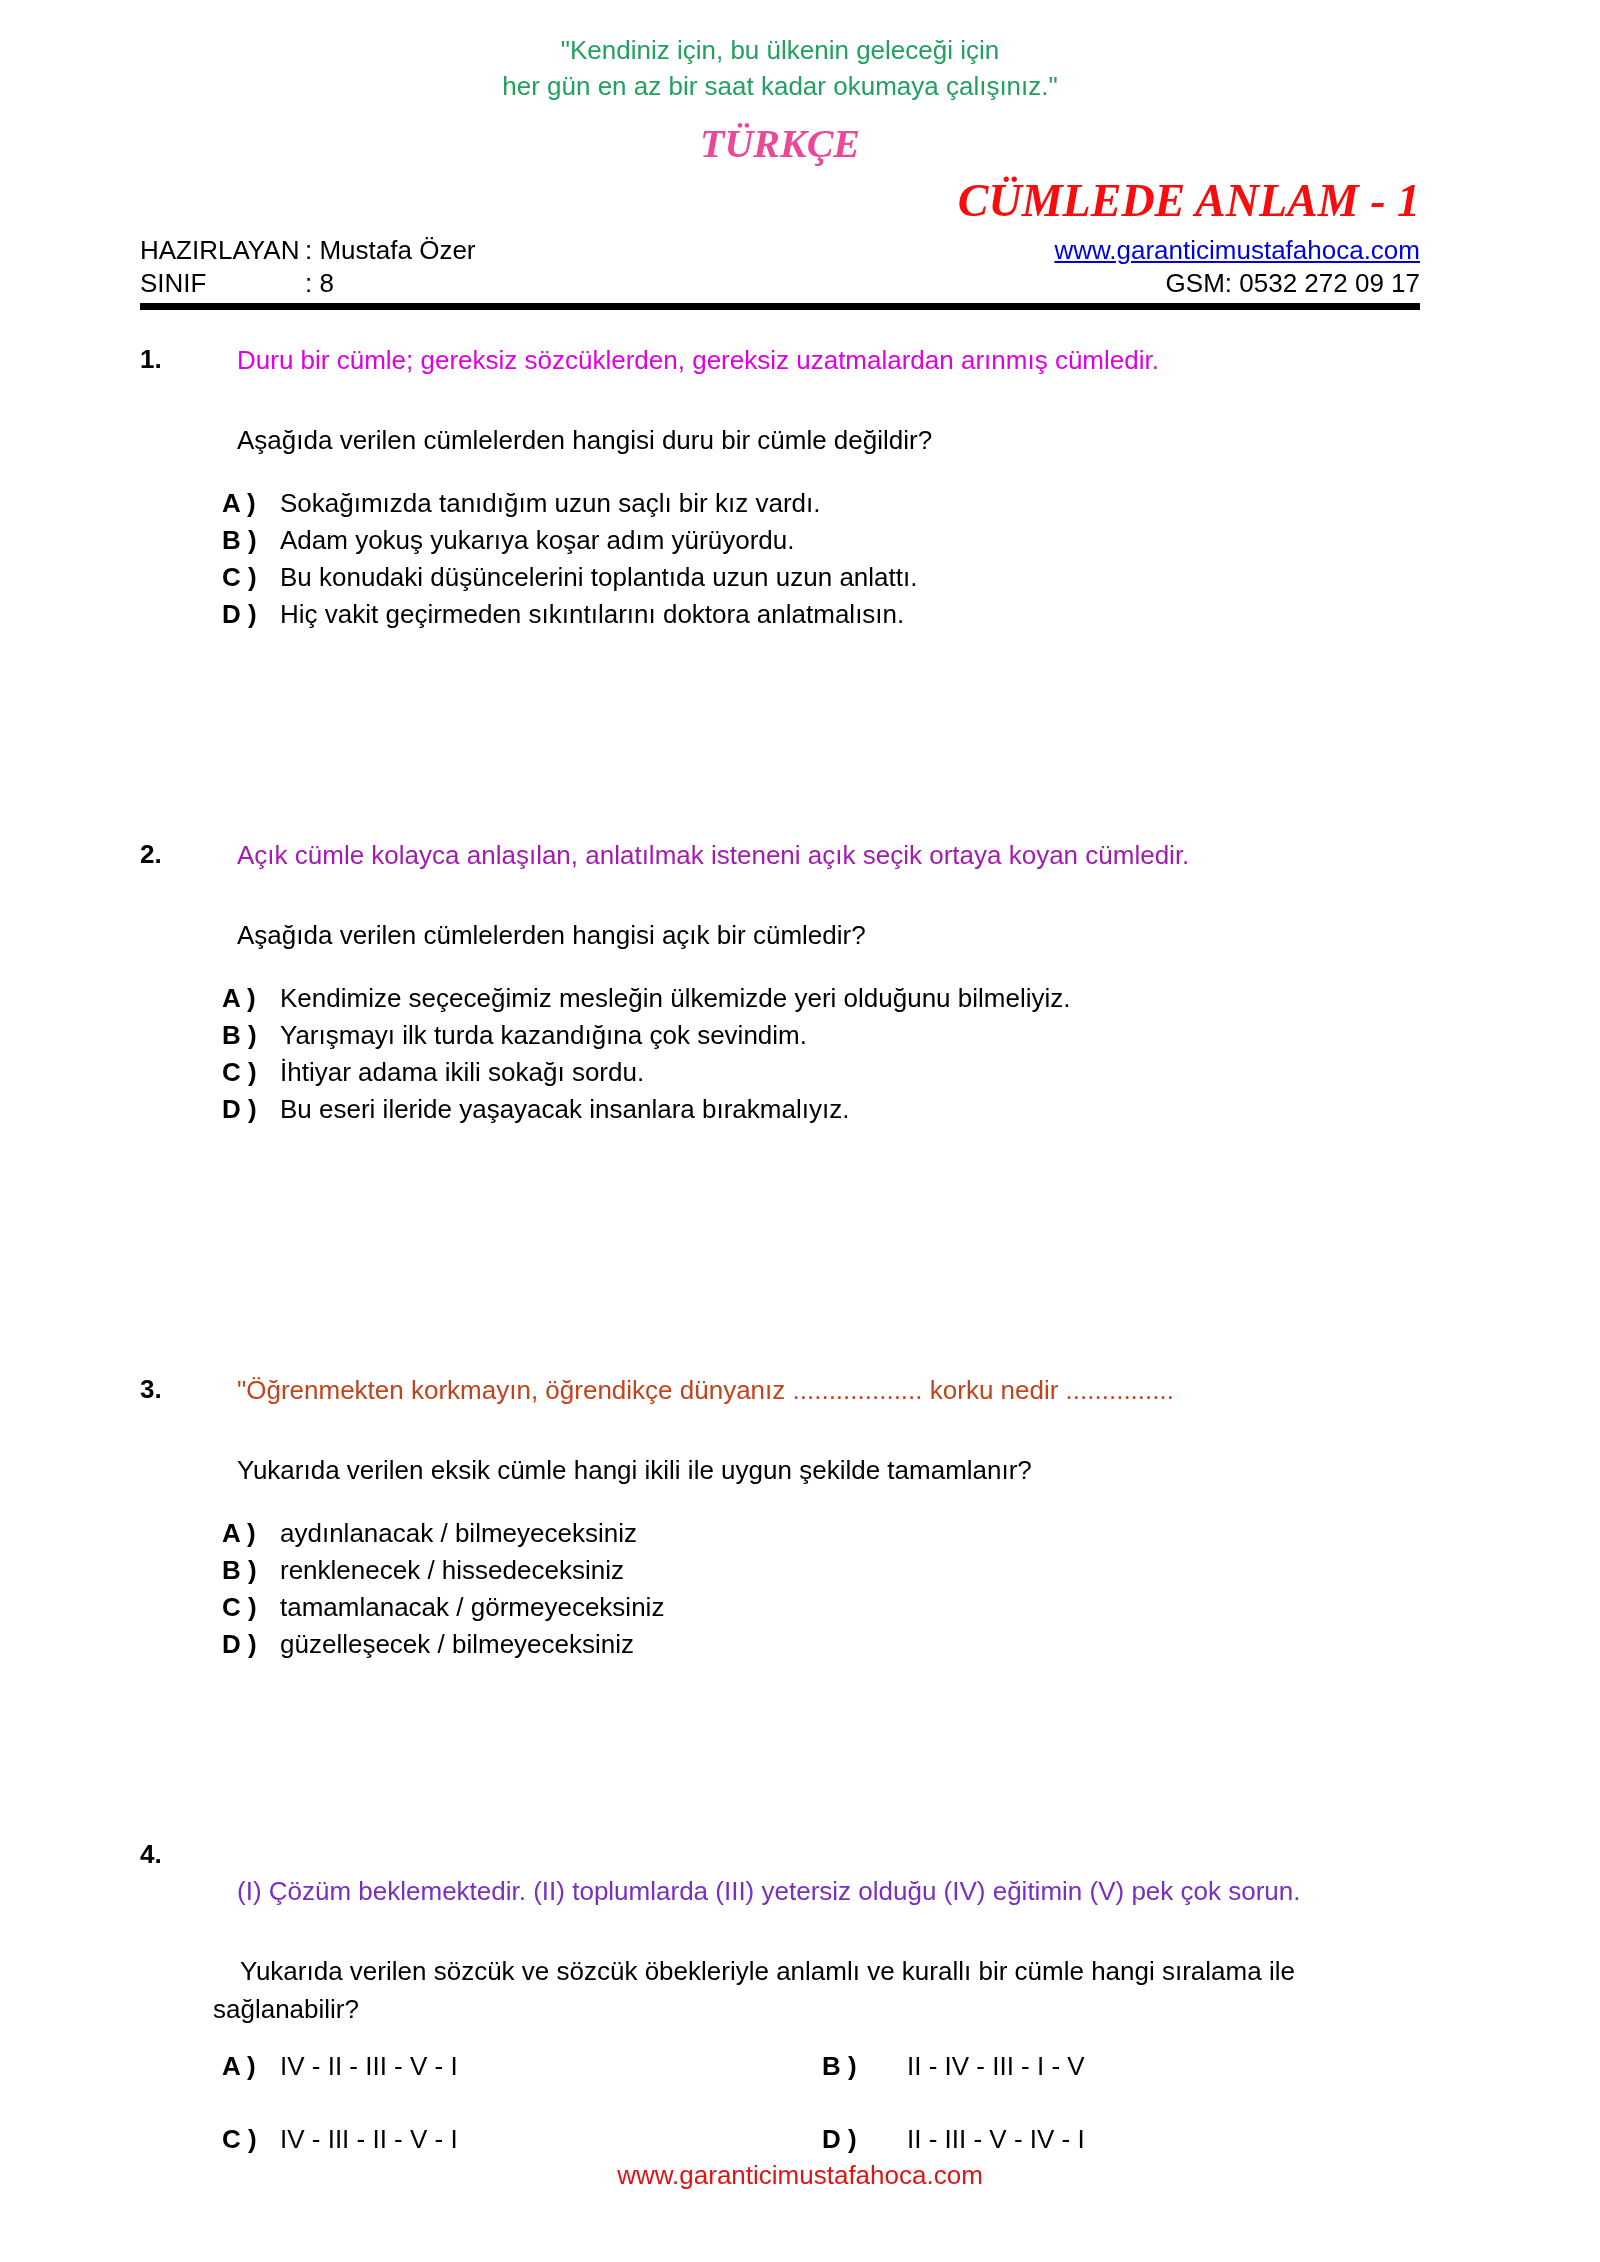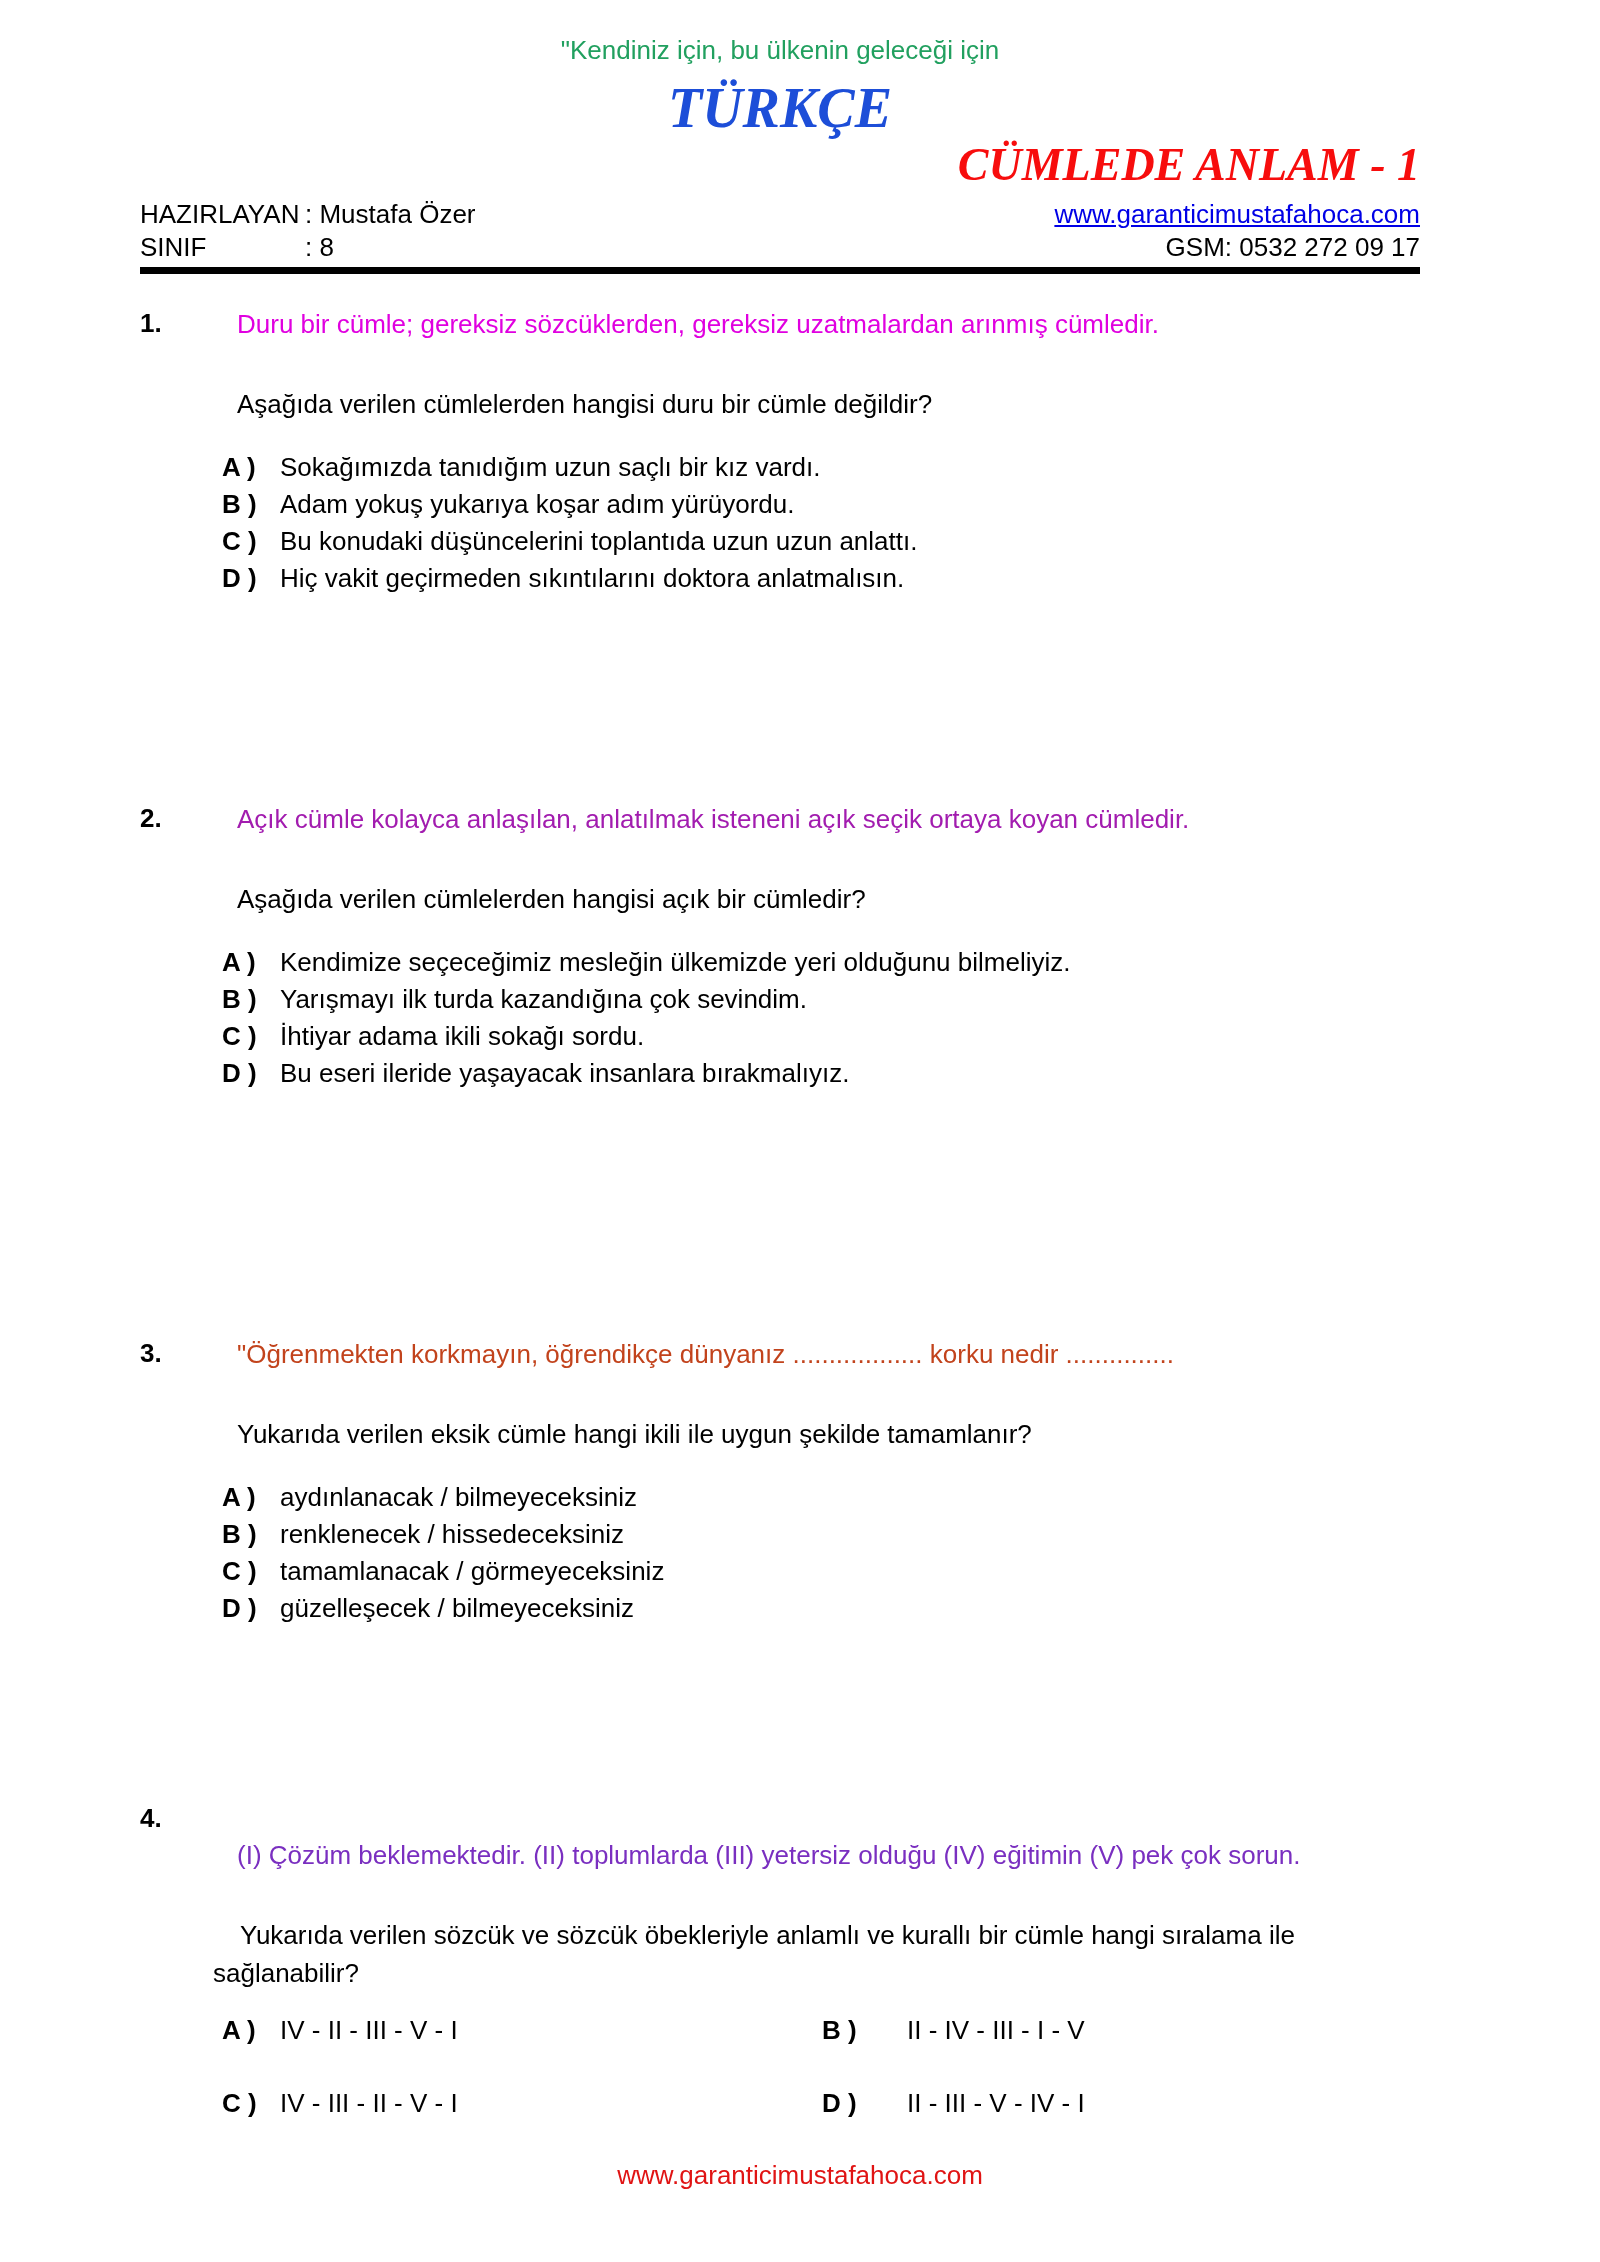--- a/index.html
+++ b/index.html
@@ -14,21 +14,21 @@
     padding: 0 180px 0 140px;
   }
   .quote {
     padding-top: 32px; text-align: center;
     line-height: 36px; font-size: 26px;
   }
   .title {
     margin-top: 10px; text-align: center;
     font-family: "Liberation Serif", "DejaVu Serif", serif;
     font-weight: bold; font-style: italic;
-    font-size: 56px; line-height: 60px; color: #1d4ed8;
+    font-size: 40px; line-height: 60px; color: #ec4899;
   }
   .subtitle {
     margin-top: 2px; text-align: right;
     font-family: "Liberation Serif", "DejaVu Serif", serif;
     font-weight: bold; font-style: italic;
     font-size: 46px; line-height: 50px;
   }
   .info { display: flex; justify-content: space-between; margin-top: 8px; line-height: 33px; }
   .info-label { display: inline-block; width: 165px; }
   .info-right { text-align: right; }
@@ -60,20 +60,21 @@
     text-align: center; font-size: 26px;
   }
 </style>
 </head>
 <body>
 
 <div class="page">
 
   <div class="quote" style="color: rgb(33, 160, 95);">
     <div>"Kendiniz için, bu ülkenin geleceği için</div>
+    <div>her gün en az bir saat kadar okumaya çalışınız."</div>
   </div>
 
   <div class="title">TÜRKÇE</div>
   <div class="subtitle" style="color: rgb(247, 13, 13);">CÜMLEDE ANLAM - 1</div>
 
   <div class="info">
     <div class="info-left">
       <div>
         <span class="info-label">HAZIRLAYAN</span><span>: Mustafa Özer</span>
       </div>

